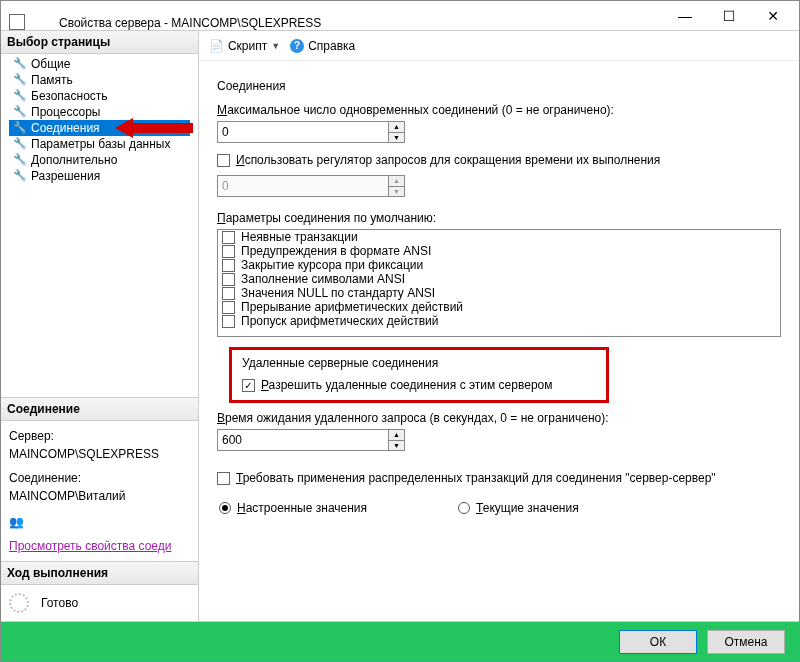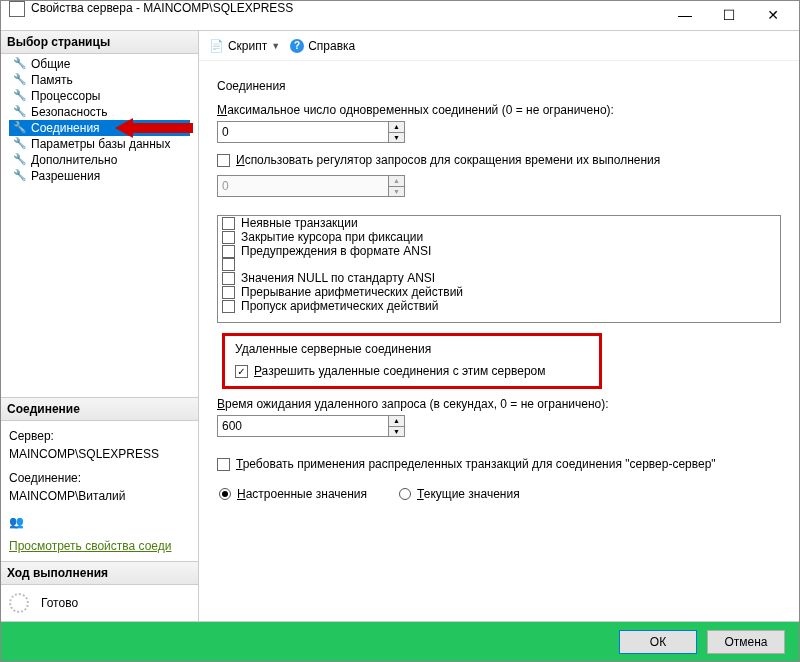--- a/index.html
+++ b/index.html
@@ -1,34 +1,34 @@
 <!DOCTYPE html>
 <html><head>
 <meta charset="utf-8">
 <style>
 * { box-sizing: border-box; margin: 0; padding: 0; font-family: "Segoe UI", Tahoma, sans-serif; font-size: 12px; }
 body { background: #fff; width: 800px; height: 662px; overflow: hidden; border: 1px solid #888; }
-.titlebar { height: 30px; display: flex; align-items: flex-start; padding: 0 4px 0 8px; border-bottom: 1px solid #ccc; }
+.titlebar { height: 30px; display: flex; align-items: flex-end; padding: 0 4px 0 8px; border-bottom: 1px solid #ccc; gap: 28px; }
 .titlebar .ticon { width: 16px; height: 16px; margin-right: 6px; display: inline-block; border: 1px solid #666; }
 .titlebar .title { flex: 1; }
 .winbtns { display: flex; }
 .winbtn { width: 44px; height: 28px; display: flex; align-items: center; justify-content: center; font-size: 14px; cursor: default; }
 .content { display: flex; height: 590px; }
 .sidebar { width: 198px; border-right: 1px solid #ccc; display: flex; flex-direction: column; }
 .side-header { background: linear-gradient(#f5f5f5,#e8e8e8); padding: 4px 6px; font-weight: bold; border-bottom: 1px solid #ccc; }
 .navlist { padding: 2px 8px; }
 .navitem { display: flex; align-items: center; padding: 1px 4px 1px 22px; cursor: default; position: relative; }
 .navitem::before { content: "🔧"; position: absolute; left: 4px; top: 1px; font-size: 11px; color: #555; }
 .navitem.selected { background: #0078d7; color: #fff; }
 .red-arrow { position: absolute; left: 106px; top: -2px; width: 78px; height: 20px; pointer-events: none; }
 .red-arrow svg { width: 100%; height: 100%; }
 .spacer-flex { flex: 1; }
 .conn-section { border-top: 1px solid #ccc; }
 .conn-body { padding: 6px 8px; line-height: 1.5; font-size: 11px; }
-.conn-link { color: #4d7c0f; text-decoration: underline; display: inline-block; margin-top: 6px; }
+.conn-link { color: #a21caf; text-decoration: underline; display: inline-block; margin-top: 6px; }
 .people-icon { display: inline-block; margin-right: 4px; }
 .prog-body { padding: 8px; display: flex; align-items: center; gap: 12px; }
 .spinner { width: 20px; height: 20px; border: 2px dotted #bbb; border-radius: 50%; }
 .main { flex: 1; display: flex; flex-direction: column; }
 .toolbar { height: 30px; display: flex; align-items: center; gap: 10px; padding: 0 10px; border-bottom: 1px solid #eee; }
 .tool-btn { display: flex; align-items: center; gap: 4px; cursor: default; }
 .dropdown-arrow { font-size: 9px; color: #555; }
 .help-icon { width: 14px; height: 14px; border-radius: 50%; background: #2b90ea; color: #fff; display: inline-flex; align-items: center; justify-content: center; font-size: 10px; font-weight: bold; }
 .form-area { padding: 14px 18px 8px 18px; overflow: hidden; }
 .sec-title { margin: 4px 0 10px 0; }
@@ -36,22 +36,22 @@
 .numbox { display: inline-flex; border: 1px solid #888; height: 22px; }
 .numbox input { border: none; width: 170px; padding: 0 4px; outline: none; }
 .numbox .spin { width: 16px; display: flex; flex-direction: column; border-left: 1px solid #888; }
 .numbox .spin div { flex: 1; display: flex; align-items: center; justify-content: center; font-size: 7px; background: #f0f0f0; cursor: default; }
 .numbox .spin div:first-child { border-bottom: 1px solid #888; }
 .chk-row { display: flex; align-items: center; gap: 6px; margin: 8px 0; }
 .chk { width: 13px; height: 13px; border: 1px solid #666; display: inline-flex; align-items: center; justify-content: center; font-size: 10px; background: #fff; }
 .chk.checked::after { content: "✓"; color: #000; }
 .listbox { border: 1px solid #888; height: 108px; overflow-y: auto; overflow-x: hidden; margin-top: 4px; }
 .listitem { display: flex; align-items: flex-end; gap: 6px; padding: 0 4px; }
-.red-box { border: 3px solid #d40000; padding: 6px 24px 8px 10px; margin: 10px 0 8px 5px; width: 380px; }
-.radio-row { display: flex; gap: 32px; margin-top: 16px; padding-left: 2px; }
+.red-box { border: 3px solid #d40000; padding: 6px 24px 8px 10px; margin: 10px 0 8px 12px; width: 380px; }
+.radio-row { display: flex; gap: 91px; margin-top: 16px; padding-left: 2px; }
 .radio { display: flex; align-items: center; gap: 6px; }
 .radio .r { width: 12px; height: 12px; border: 1px solid #555; border-radius: 50%; display: inline-flex; align-items: center; justify-content: center; }
 .radio .r.on::after { content: ""; width: 6px; height: 6px; background: #000; border-radius: 50%; }
 .footer { height: 40px; border-top: 1px solid #ccc; display: flex; align-items: center; justify-content: flex-end; padding: 0 14px; gap: 10px; background: #22c55e; }
 .btn { min-width: 78px; height: 24px; border: 1px solid #adadad; background: #e1e1e1; display: inline-flex; align-items: center; justify-content: center; cursor: default; }
 .btn.primary { border-color: #0078d7; }
 .disabled { color: #999; }
 .underline-first::first-letter { text-decoration: underline; }
 </style>
 </head>
@@ -71,24 +71,24 @@
   <div class="sidebar">
     <div class="side-header">Выбор страницы</div>
     <div class="navlist">
       <div class="navitem">
           <span>Общие</span>
         </div>
       <div class="navitem">
           <span>Память</span>
         </div>
       <div class="navitem">
+          <span>Безопасность</span>
+        </div>
+      <div class="navitem">
           <span>Процессоры</span>
-        </div>
-      <div class="navitem">
-          <span>Безопасность</span>
         </div>
       <div class="navitem selected" style="position:relative">
         <span>Соединения</span>
         <span class="red-arrow">
           <svg viewBox="0 0 78 20">
               <polygon points="0,10 18,0 18,5 78,5 78,15 18,15 18,20" fill="#d40000"></polygon>
             </svg>
         </span>
       </div>
       <div class="navitem">
@@ -156,35 +156,37 @@
         <span class="underline-first">Использовать регулятор запросов для сокращения времени их выполнения</span>
       </div>
       <div class="numbox disabled" style="margin-bottom:14px">
         <input class="disabled" disabled="" value="0" style="">
         <div class="spin">
             <div>▲</div>
             <div>▼</div>
           </div>
       </div>
 
+      <div class="underline-first">Параметры соединения по умолчанию:</div>
       <div class="listbox">
         <div class="listitem">
             <span class="chk"></span>
             <span>Неявные транзакции</span>
           </div>
         <div class="listitem">
             <span class="chk"></span>
+            <span>Предупреждения в формате ANSI</span>
+          </div>
+        <div class="listitem">
+            <span class="chk"></span>
             <span>Закрытие курсора при фиксации</span>
           </div>
         <div class="listitem">
             <span class="chk"></span>
-            <span>Предупреждения в формате ANSI</span>
-          </div>
-        <div class="listitem">
-            <span class="chk"></span>
+            <span>Заполнение символами ANSI</span>
           </div>
         <div class="listitem">
             <span class="chk"></span>
             <span>Значения NULL по стандарту ANSI</span>
           </div>
         <div class="listitem">
             <span class="chk"></span>
             <span>Прерывание арифметических действий</span>
           </div>
         <div class="listitem">

